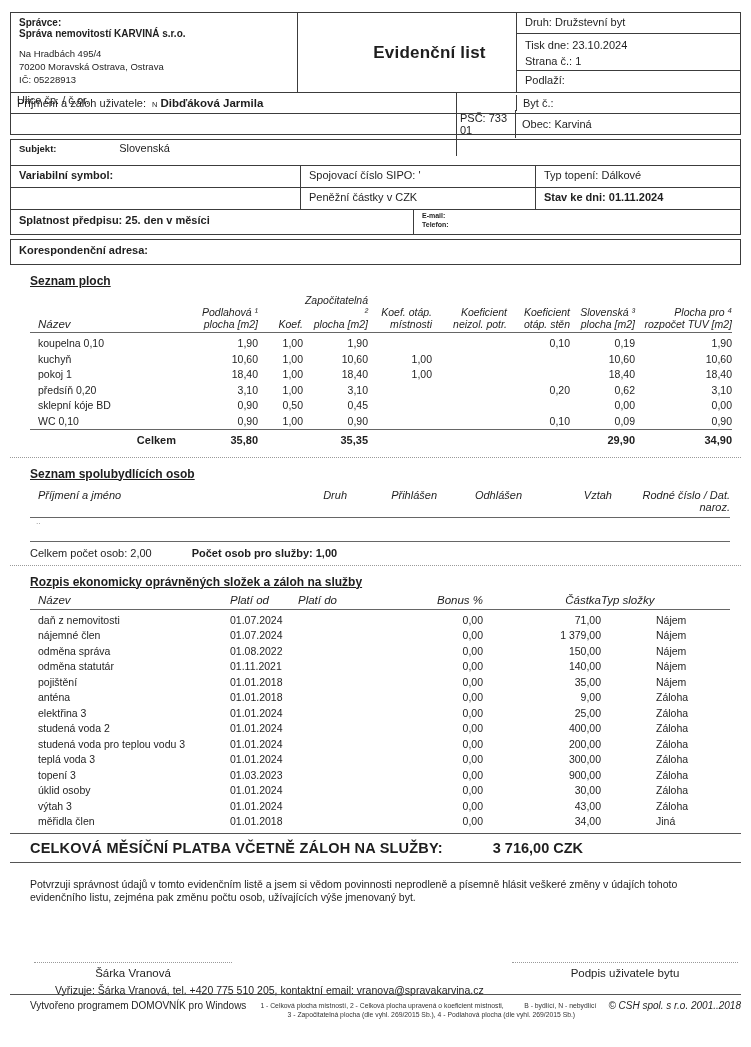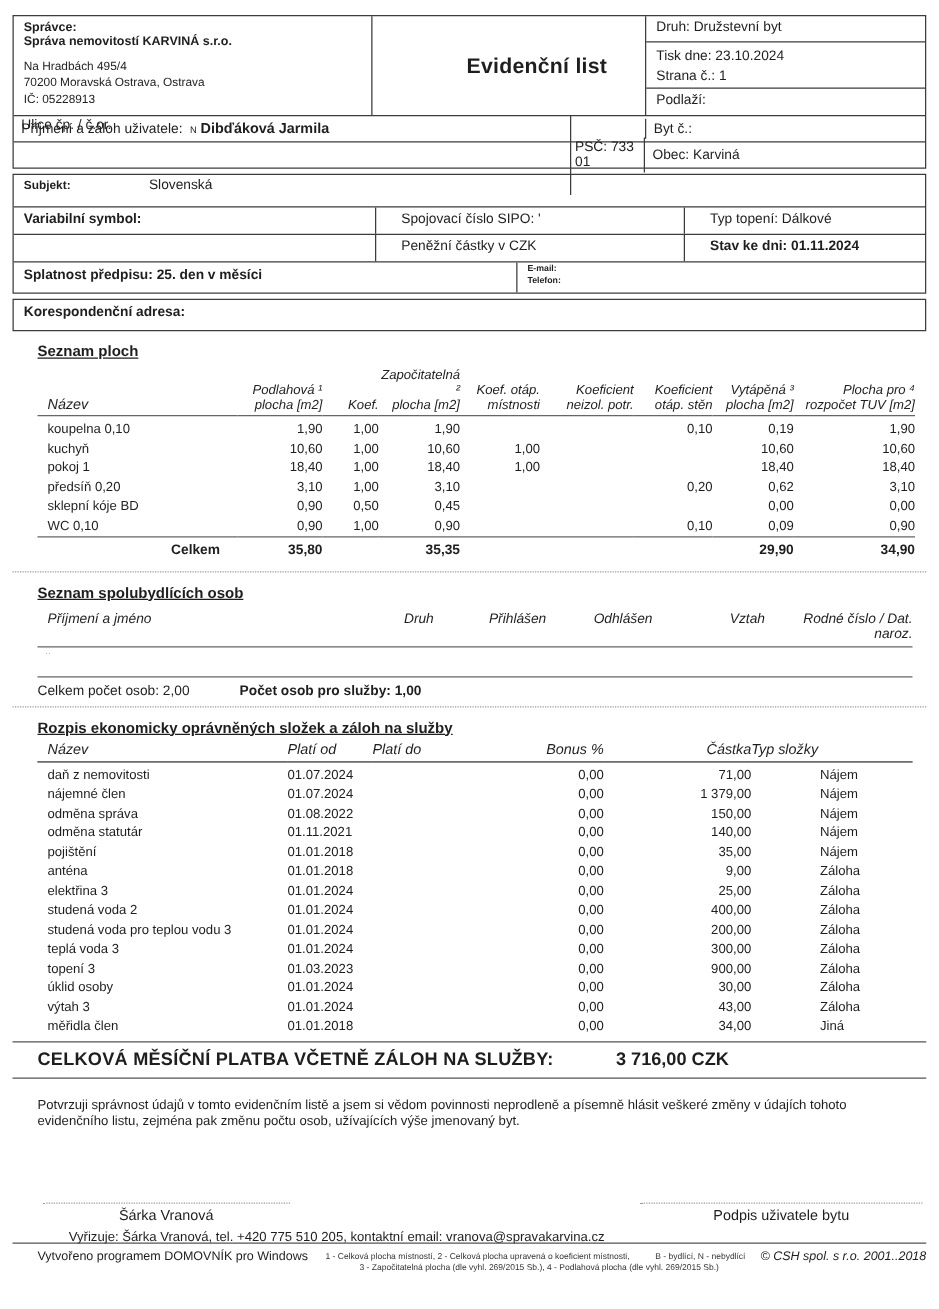--- a/index.html
+++ b/index.html
@@ -39,21 +39,21 @@
   .bytcell { flex:1; }
 
   .rC { height:21px; font-size:11px; align-items:center; }
   .ulicecell { width:446px; display:flex; }
   .ulicecell .val { margin-left:30px;margin-top:48px; }
   .psccell { width:59px; padding:2px 3px; }
   .obeccell { flex:1; }
 
   .box2 { margin-top:4px; }
   .subjrow { height:26px; border-bottom:1px solid #3c3c3c; padding:3px 8px; font-size:9.5px; font-weight:bold; }
-  .vsrow, .penrow { height:22px; font-size:11px;gap:12px; }
+  .vsrow, .penrow { height:22px; font-size:11px; }
   .vsrow { border-bottom:1px solid #3c3c3c; }
   .penrow { border-bottom:1px solid #3c3c3c; }
   .w290 { width:290px; padding:3px 8px; }
   .w235 { width:235px; padding:3px 8px; }
   .flexc { flex:1; padding:3px 8px; }
   .bold { font-weight:bold; }
   .splrow { height:24px; }
   .w403 { width:403px; padding:4px 8px; font-size:11px; font-weight:bold; }
   .emailcell { flex:1; padding:1px 8px; font-size:7px; font-weight:bold; line-height:9px; }
 
@@ -206,21 +206,21 @@
     </colgroup>
     <thead>
       <tr>
         <th><span>Název</span><span style="display:block"></span></th>
         <th><span>Podlahová ¹</span><span style="display:block">plocha [m2]</span></th>
         <th><span>Koef.</span><span style="display:block"></span></th>
         <th><span>Započitatelná ²</span><span style="display:block">plocha [m2]</span></th>
         <th><span>Koef. otáp.</span><span style="display:block">místnosti</span></th>
         <th><span>Koeficient</span><span style="display:block">neizol. potr.</span></th>
         <th><span>Koeficient</span><span style="display:block">otáp. stěn</span></th>
-        <th><span>Vytápěná ³</span><span style="display:block">plocha [m2]</span></th>
+        <th><span>Slovenská ³</span><span style="display:block">plocha [m2]</span></th>
         <th><span>Plocha pro ⁴</span><span style="display:block">rozpočet TUV [m2]</span></th>
       </tr>
     </thead>
     <tbody>
         <tr>
           <td>koupelna 0,10</td>
           <td>1,90</td>
           <td>1,00</td>
           <td>1,90</td>
           <td></td>

